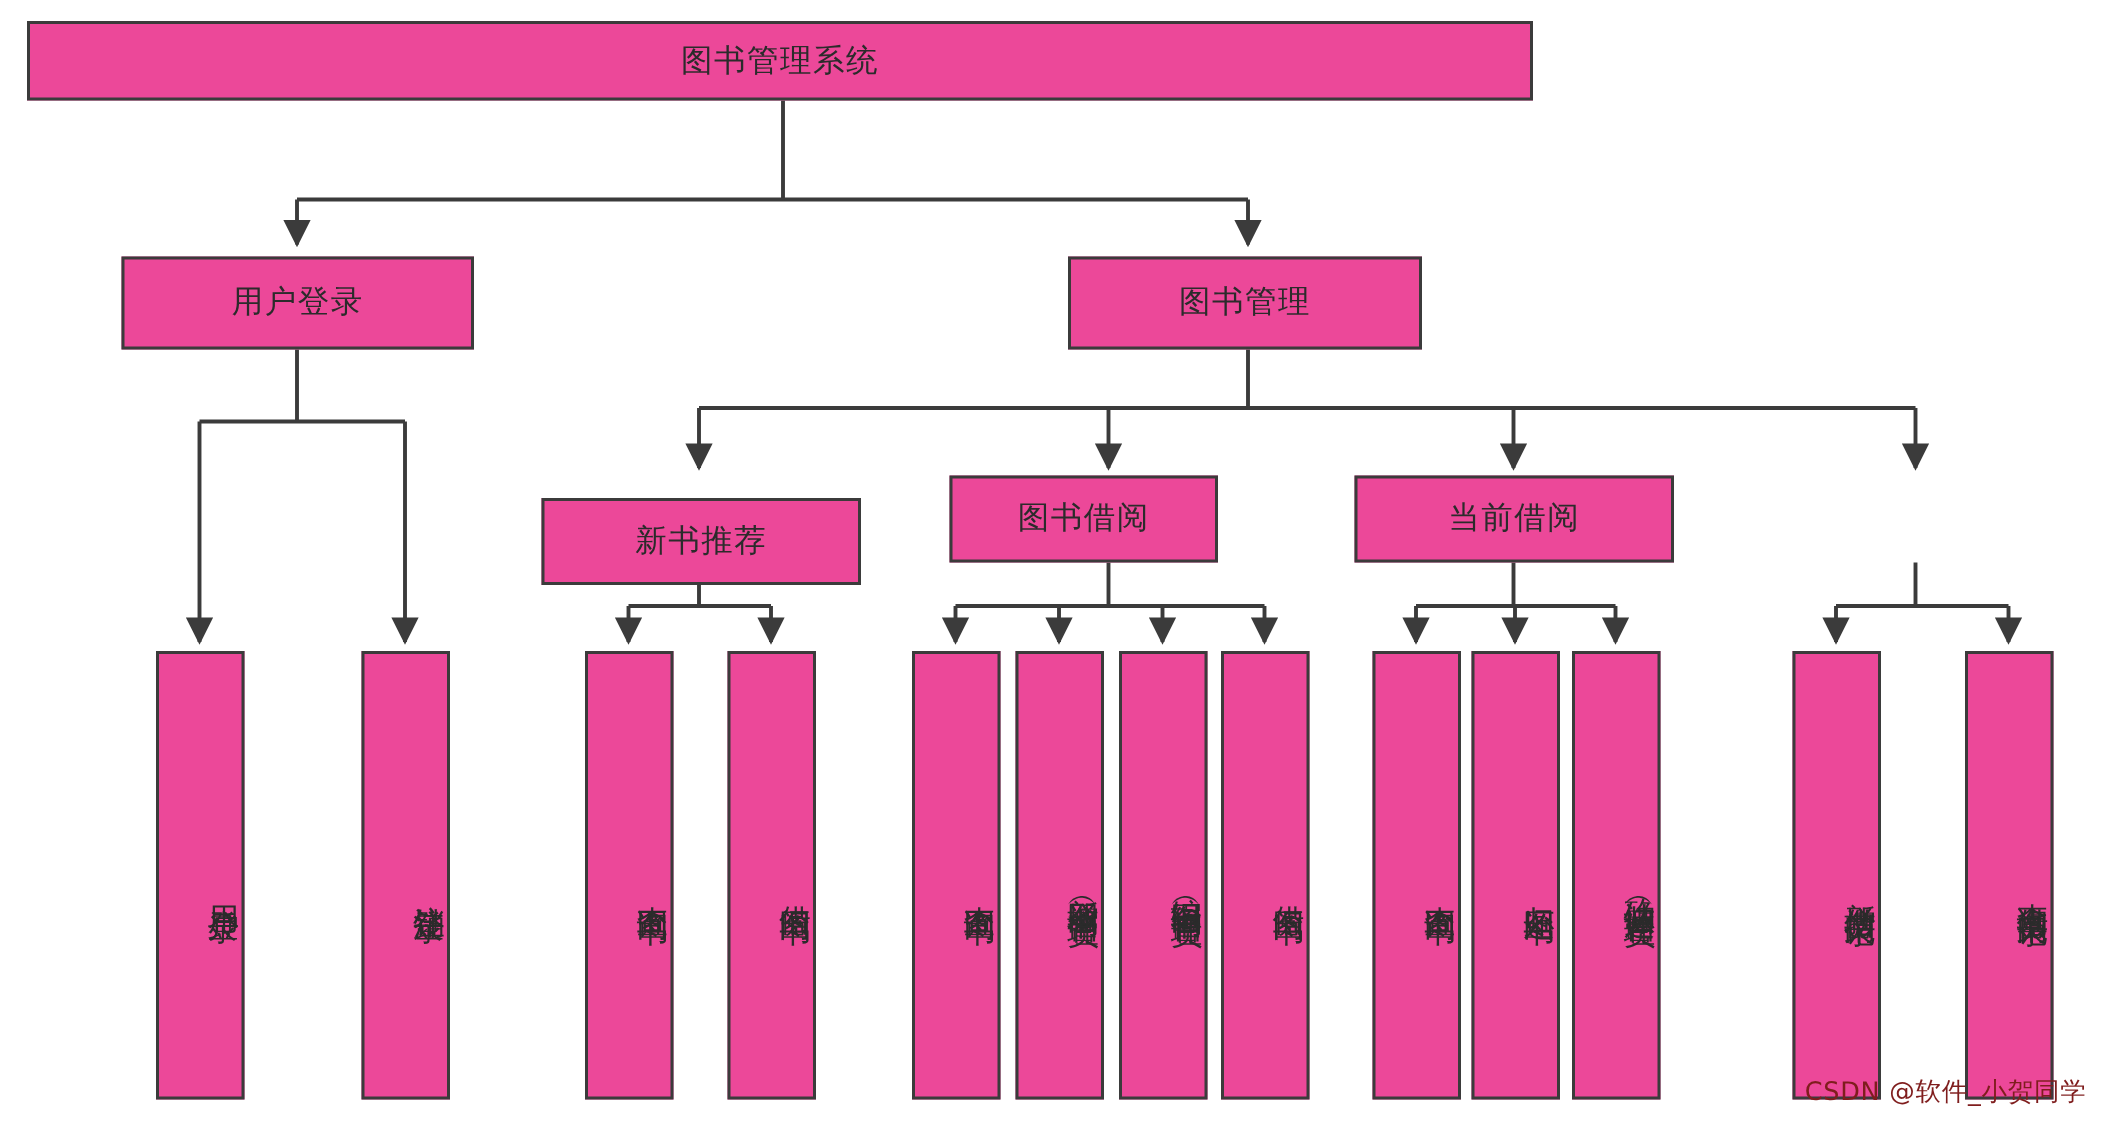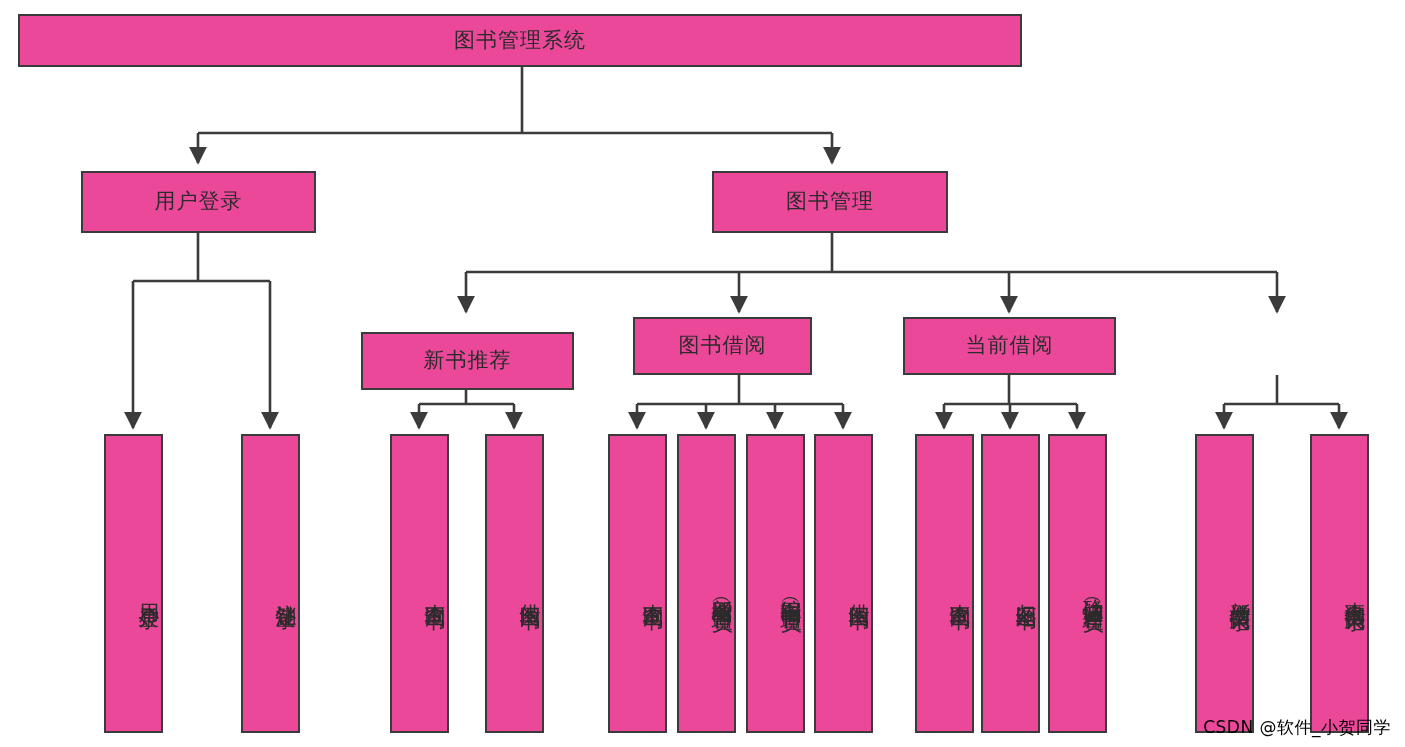--- a/index.html
+++ b/index.html
@@ -52,21 +52,21 @@
   }
   .node .lbl {
     display: block;
     white-space: pre-line;
   }
   .watermark {
     position: absolute;
     right: 14px;
     bottom: 8px;
     font-size: 17px;
-    color: #000000;
+    color: #7f1d1d;
     letter-spacing: 0.5px;
     white-space: nowrap;
     user-select: none;
   }
 </style>
 </head>
 <body>
 
 <div id="canvas">
 

